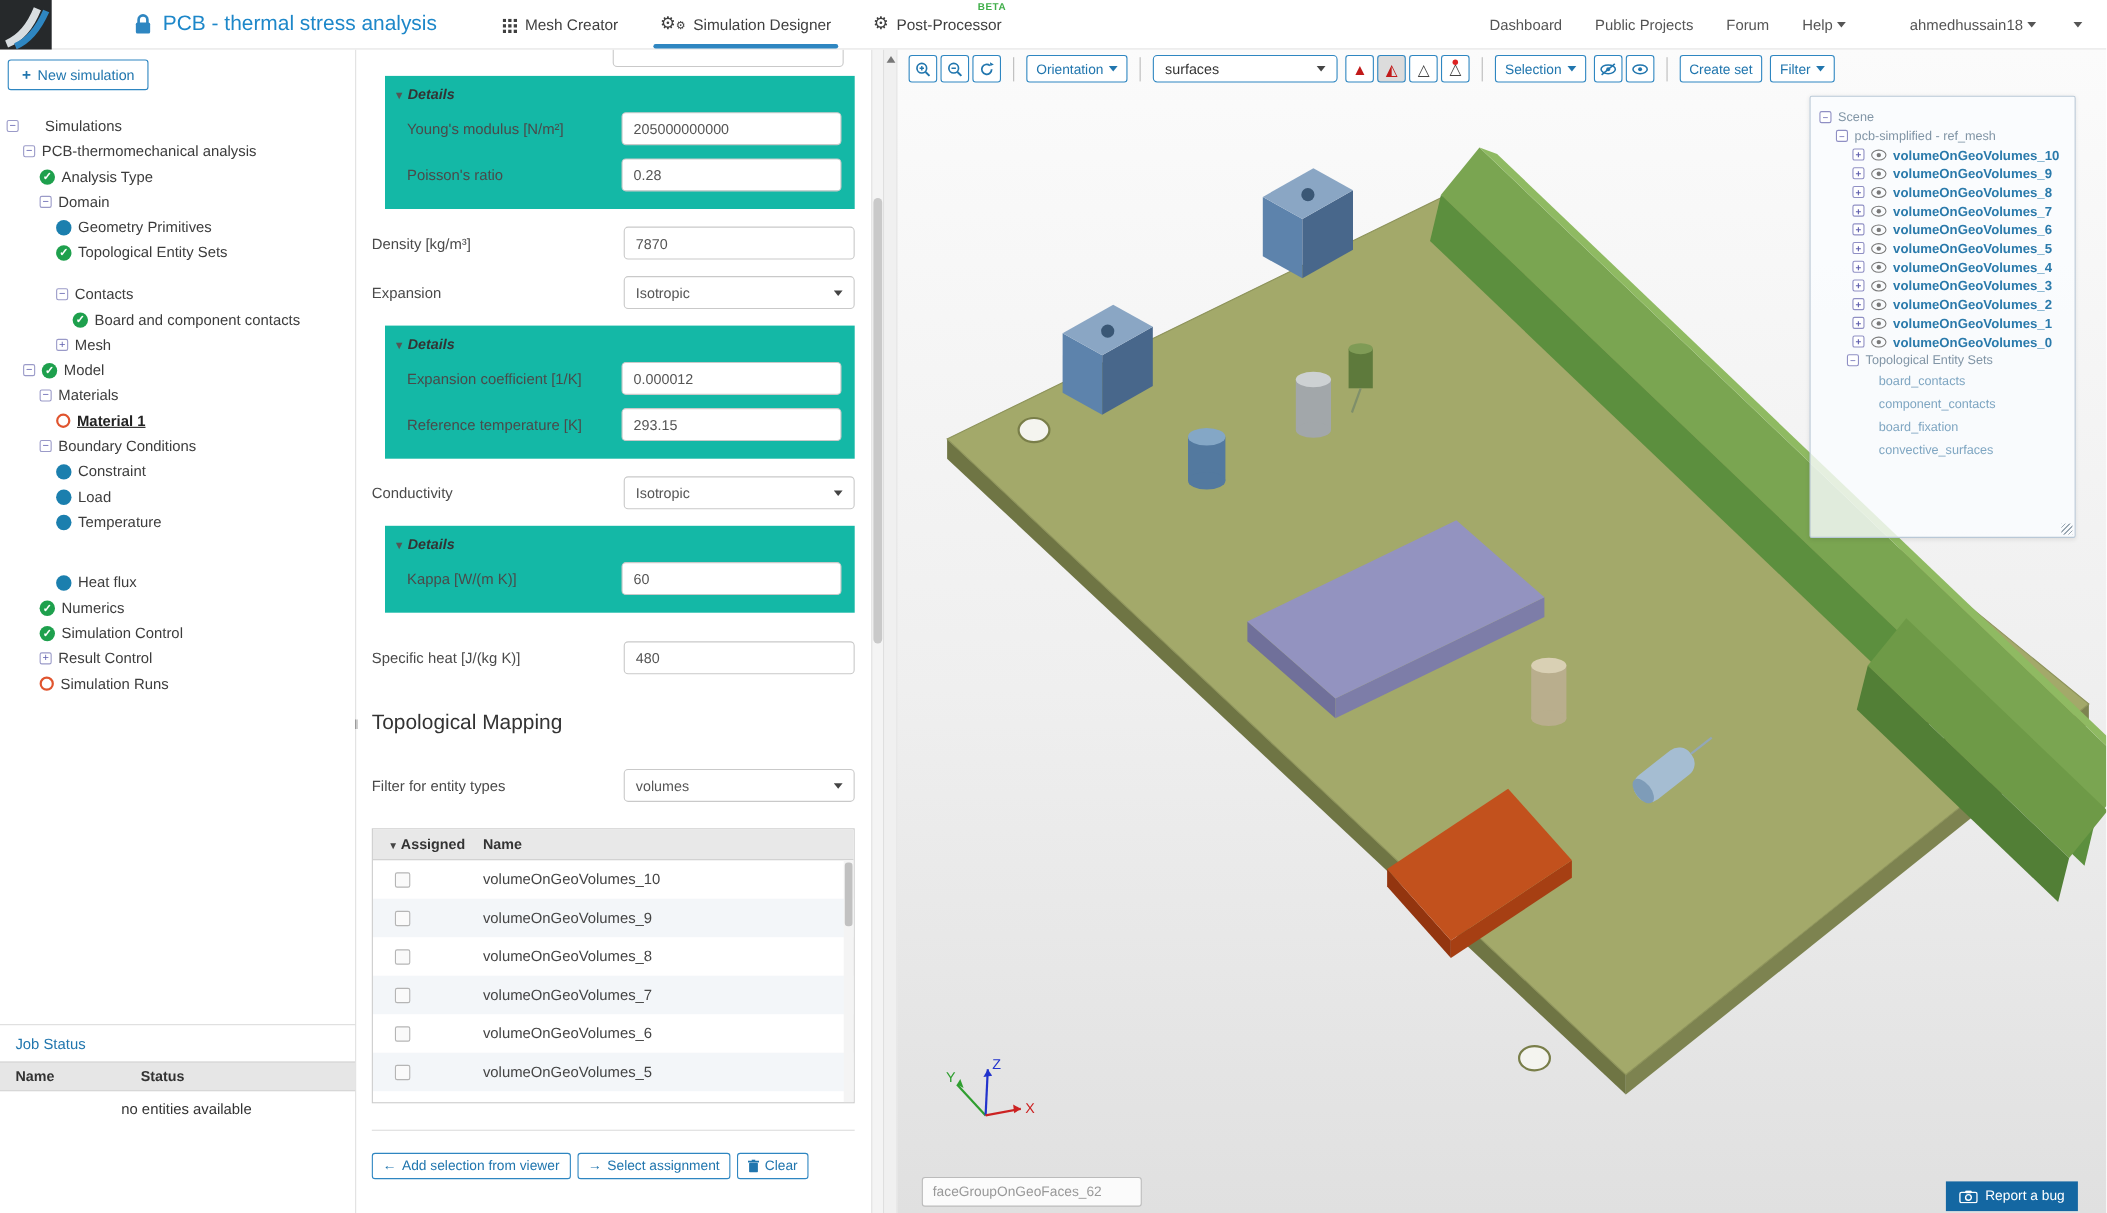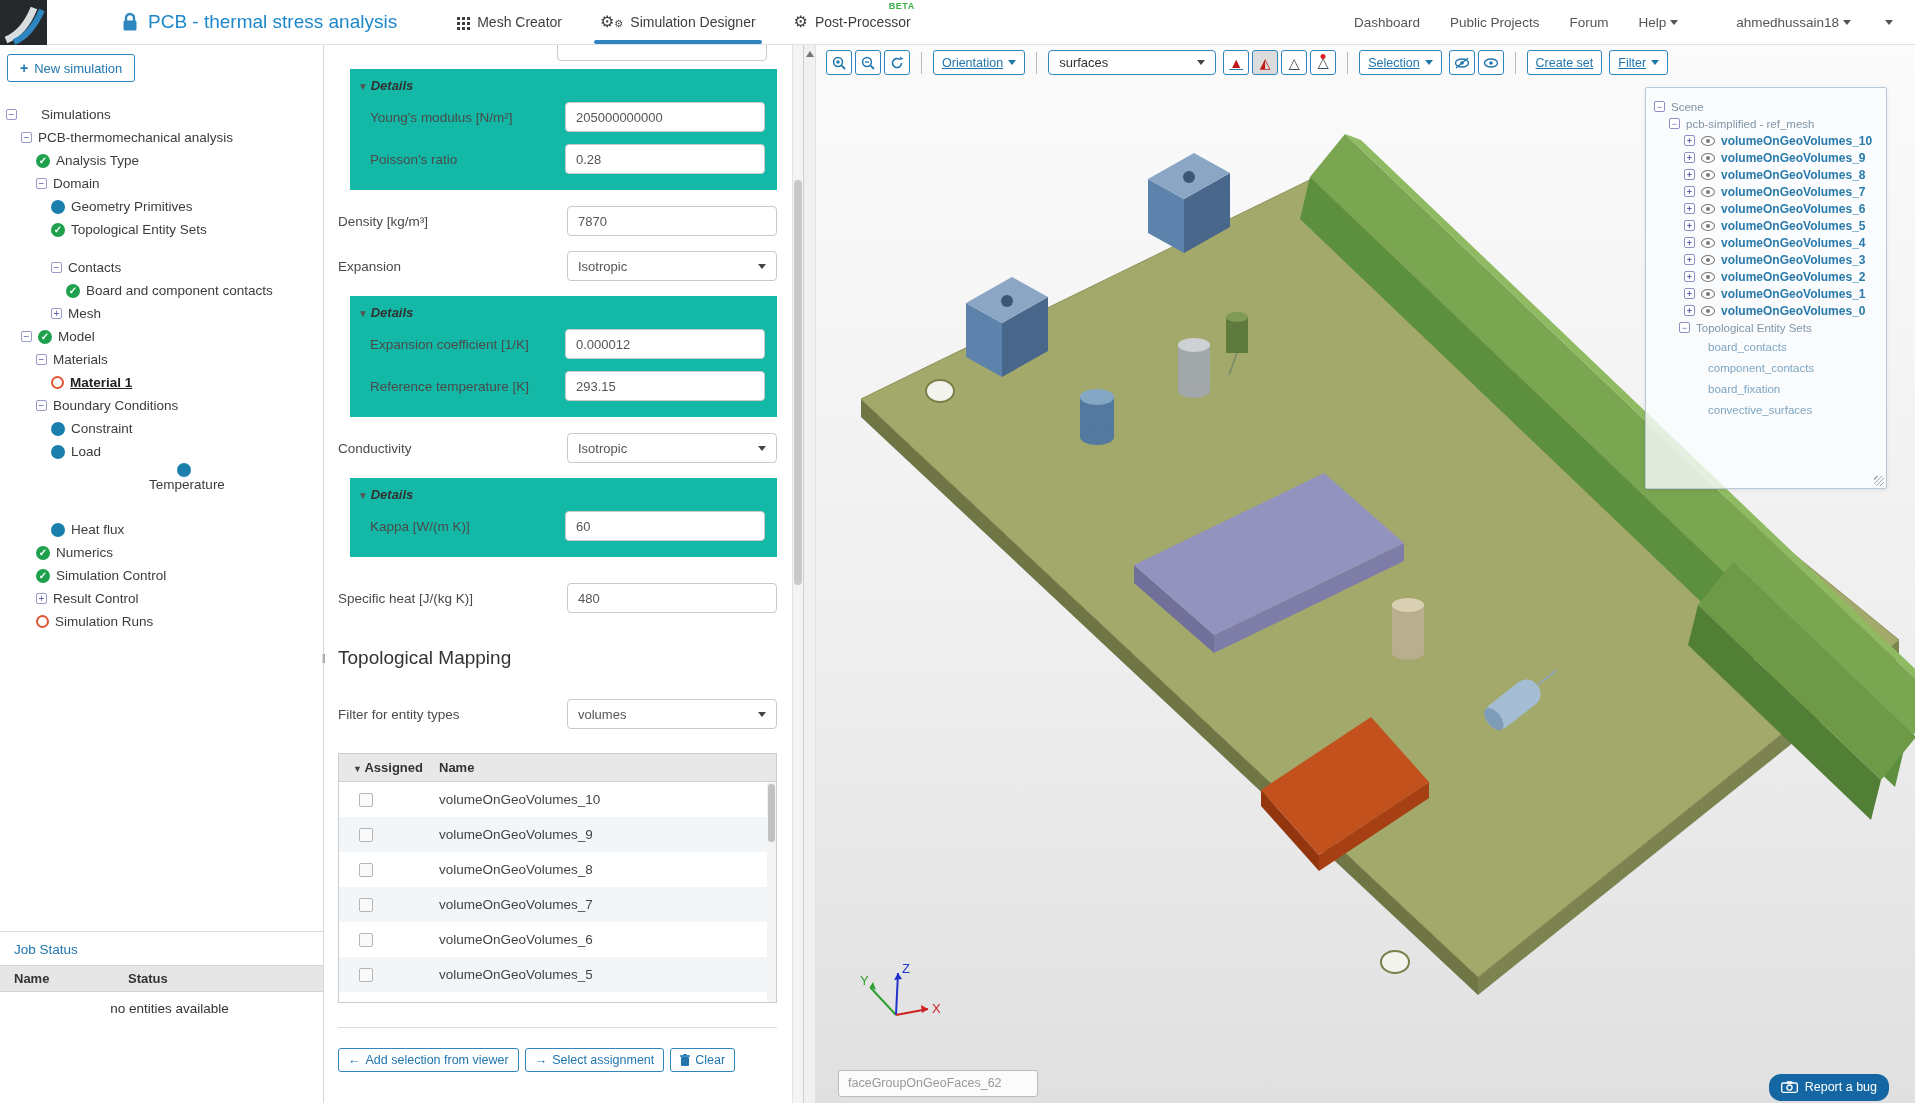--- a/index.html
+++ b/index.html
@@ -114,21 +114,21 @@
     border-left:4px solid transparent; border-right:4px solid transparent;
     border-bottom:6px solid #777; cursor:pointer; }
   
   .viewer { flex:1; position:relative; background:linear-gradient(180deg,#fbfbfb 0%,#efefef 55%,#e0e0e0 100%); overflow:hidden; }
   .vtoolbar { position:absolute; top:5px; left:10px; display:flex; align-items:center;
     gap:7px; z-index:30; }
   .tb-sep { width:1px; height:22px; background:#bbb; margin:0 4px; }
   .tb-btn { min-width:26px; height:25px; border:1px solid #2e86c1; background:#fff;
     border-radius:3px; color:#2176ae; font-size:12.5px; display:inline-flex;
     align-items:center; justify-content:center; gap:5px; padding:0 8px; cursor:pointer;
-    font-family:inherit;text-decoration:underline; }
+    font-family:inherit; }
   .tb-btn.icon-only { padding:0 4px; }
   .tb-btn.pressed { background:#dcdcdc; }
   .tb-group { display:flex; gap:3px; }
   .tb-select { width:168px; }
   .tb-select .select-box { width:100%; height:25px; border-color:#2e86c1; color:#333; }
   .tri { font-size:14px; line-height:1; }
   .tri.red { color:#c11919; }
   .tri.outline { color:#444; }
   .tri-wrap { position:relative; display:inline-block; }
   .tri-dot { position:absolute; top:-1px; left:50%; transform:translateX(-50%);
@@ -155,22 +155,22 @@
     border-radius:50%; }
   .st-resize { position:absolute; right:2px; bottom:2px; width:10px; height:10px;
     background:repeating-linear-gradient(135deg,transparent 0 2px,#9aa7b2 2px 3px);
     cursor:nwse-resize; }
   
   .gizmo { position:absolute; left:40px; bottom:60px; z-index:20; }
   .face-label { position:absolute; left:22px; bottom:6px; width:200px; height:27px;
     background:rgba(255,255,255,.85); border:1px solid #bbb; border-radius:3px;
     color:#999; font-size:12.5px; padding:5px 9px; z-index:20; }
   .report-bug { position:absolute; right:26px; bottom:2px; background:#1467a2; color:#fff;
-    border:none; border-radius:12px; font-size:12.5px; padding:6px 12px 7px; display:flex;
-    align-items:center; gap:7px; cursor:pointer; z-index:20; font-family:inherit; }
+    border:none; border-radius:0; font-size:12.5px; padding:6px 12px 7px; display:flex;
+    align-items:flex-end; gap:7px; cursor:pointer; z-index:20; font-family:inherit; }
   .scene-svg { position:absolute; inset:0; width:100%; height:100%; }
 </style>
 </head>
 <body>
 
 <div class="topbar">
   <div class="logo">
     <svg width="47" height="45" viewBox="0 0 47 45">
       <path d="M6 40 C16 36 26 28 34 8" stroke="#d8dde0" stroke-width="7" fill="none"></path>
       <path d="M14 42 C24 38 34 28 42 10" stroke="#2e86c1" stroke-width="6" fill="none"></path>
@@ -303,21 +303,21 @@
         <div class="tree-row" style="padding-left: 51px;">
 
           <span class="status-ico i-dot"></span>
           <span class="tree-label">Constraint</span>
         </div>
         <div class="tree-row" style="padding-left: 51px;">
 
           <span class="status-ico i-dot"></span>
           <span class="tree-label">Load</span>
         </div>
-        <div class="tree-row" style="padding-left: 51px; flex-direction: column;">
+        <div class="tree-row" style="padding-left: 51px;">
 
           <span class="status-ico i-dot"></span>
           <span class="tree-label">Temperature</span>
         </div>
         <div class="tree-row" style="padding-left: 51px; margin-top: 32px;">
 
           <span class="status-ico i-dot"></span>
           <span class="tree-label">Heat flux</span>
         </div>
         <div class="tree-row" style="padding-left: 36px;">

